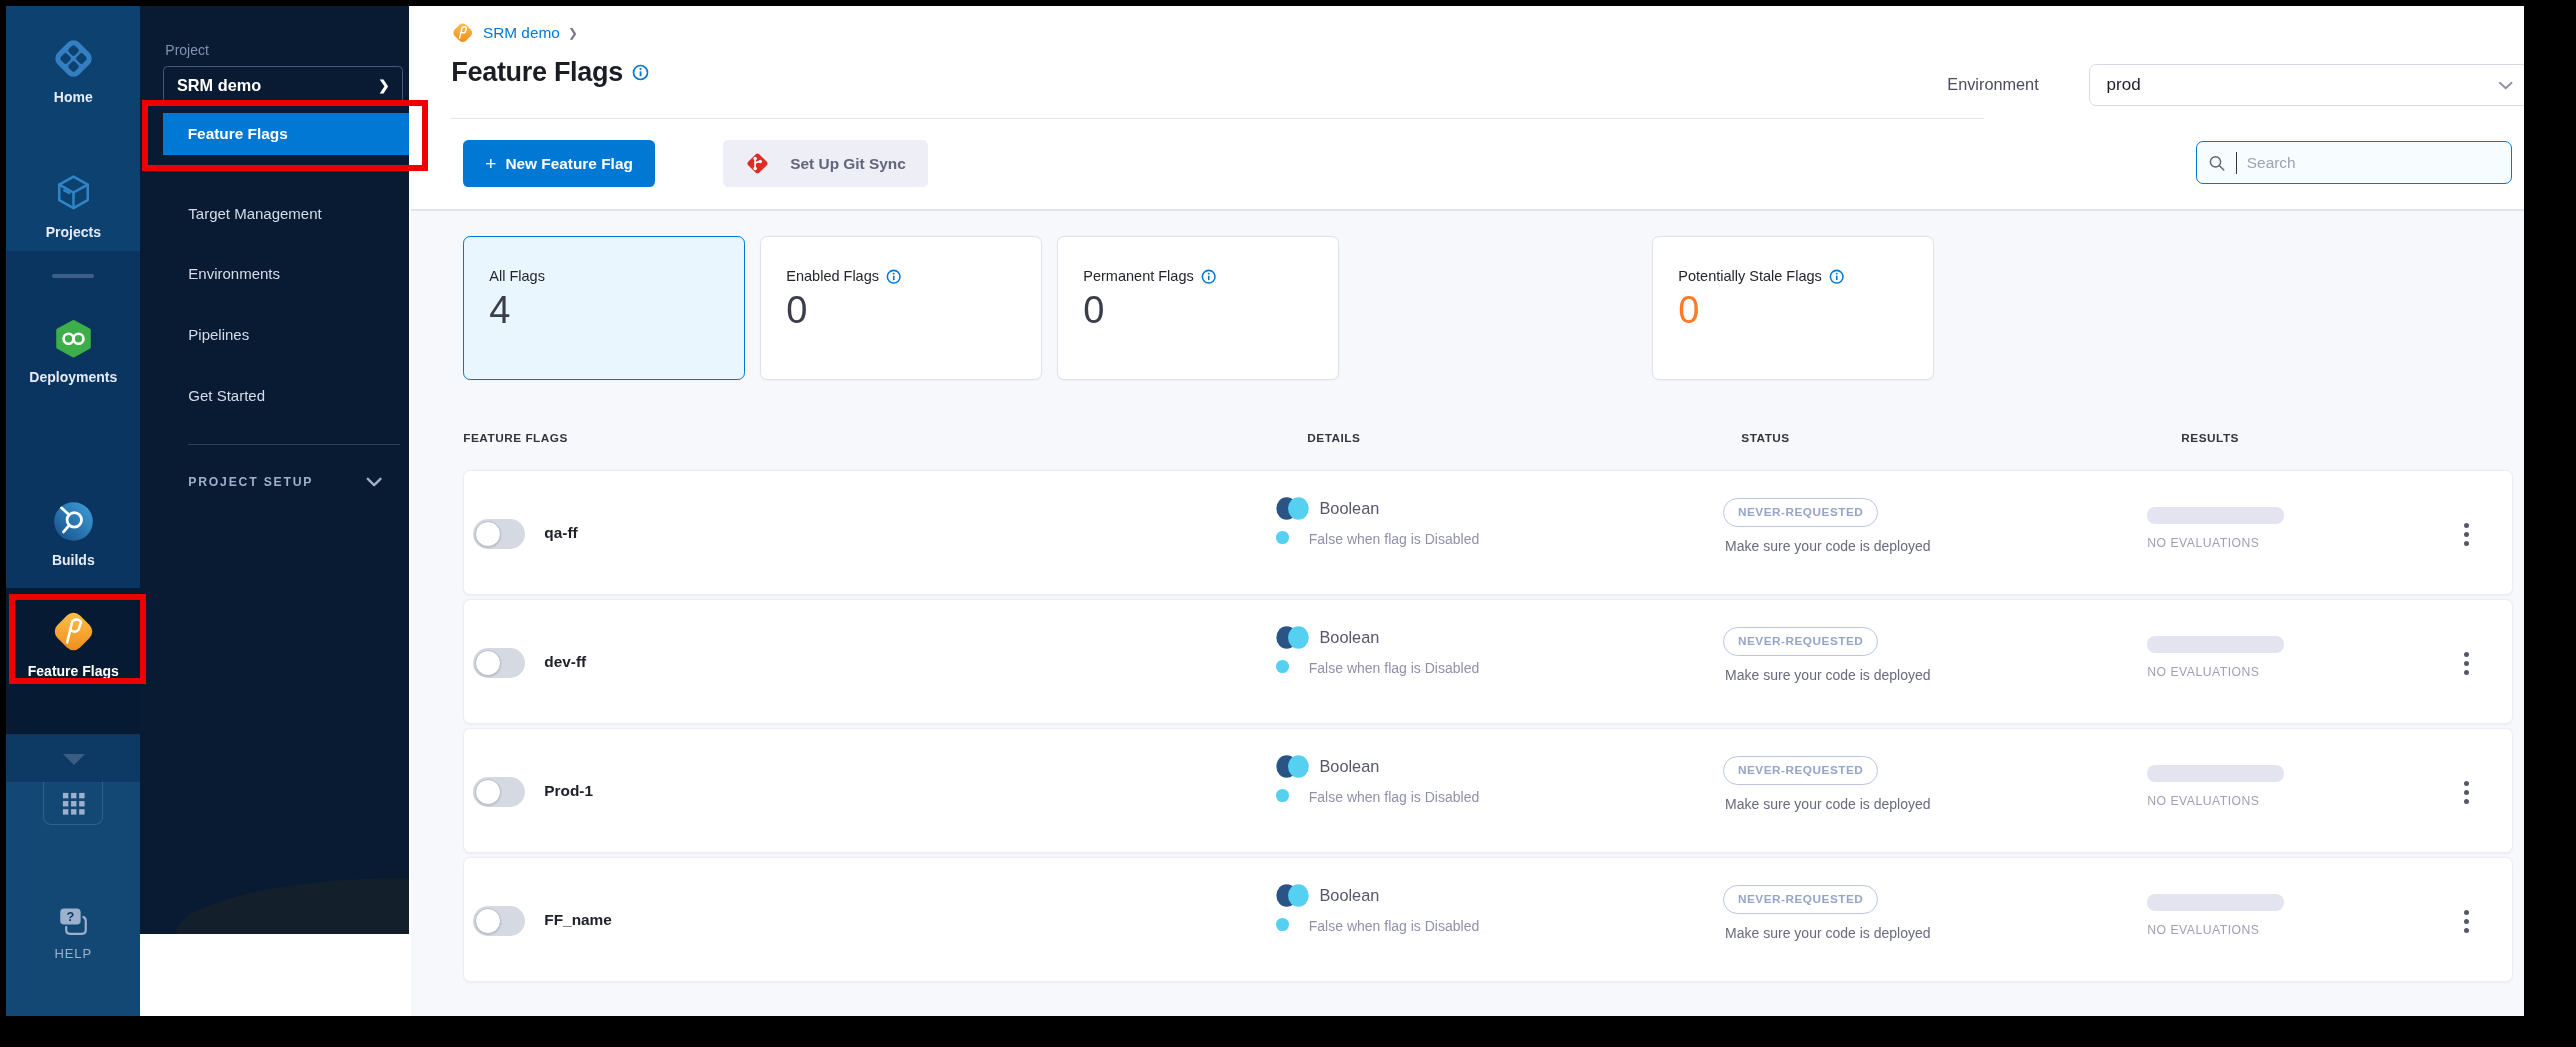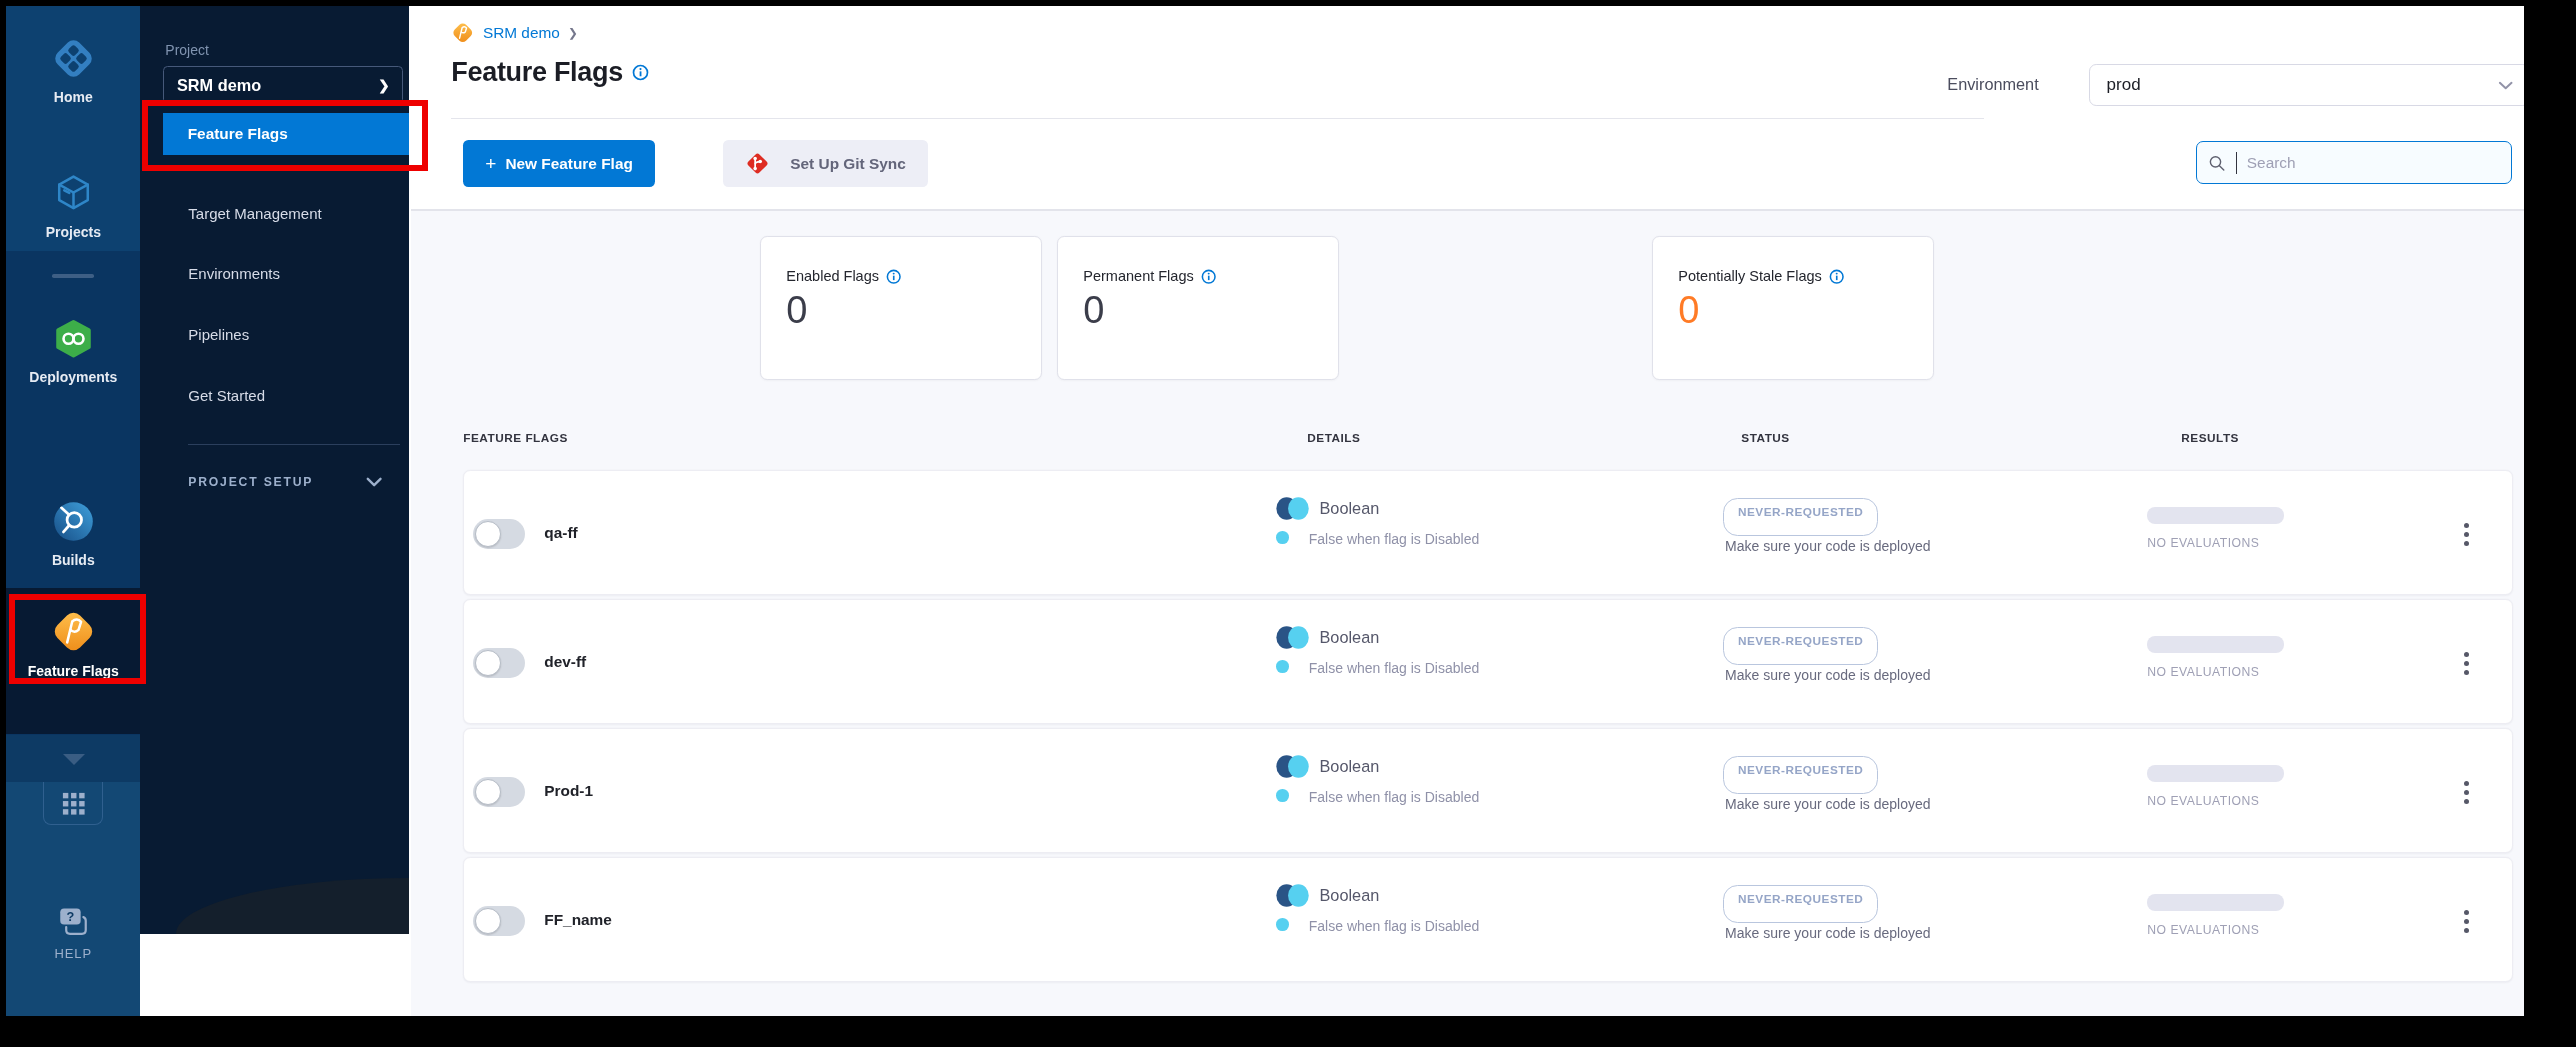--- a/index.html
+++ b/index.html
@@ -75,21 +75,21 @@
   .toggle { position:absolute; left:9px; top:48px; width:52px; height:30px; border-radius:15.4px; background:#d5dae2; cursor:pointer; }
   .toggle .knob { position:absolute; left:1.8px; top:1.8px; width:26px; height:26px; border-radius:50%; background:#fff; border:0.9px solid #b6bdc7; box-shadow:0 0.9px 1.8px rgba(0,0,0,.15); }
   .flag-name { position:absolute; left:80px; top:53px; font-size:15.4px; font-weight:600; color:#202229; }
   .cell-details { position:absolute; left:810px; top:0; }
   .d-line1 { position:absolute; left:0; top:23.5px; display:flex; align-items:center; gap:7.2px; white-space:nowrap; }
   .d-line1 .t { font-size:16.3px; color:#55576a; }
   .d-line2 { position:absolute; left:1.8px; top:60px; display:flex; align-items:flex-start; gap:20px; white-space:nowrap; }
   .d-line2 .dot { width:12.7px; height:12.7px; border-radius:50%; background:#56d0f0; }
   .d-line2 .t { font-size:14px; color:#8f91a8; }
   .cell-status { position:absolute; left:1259px; top:0; }
-  .badge { position:absolute; left:0; top:27px; height:38px; line-height:26px; padding:0 13.6px; border:1.4px solid #b9c6de; border-radius:14.5px; font-size:11.8px; font-weight:700; color:#95a5c7; letter-spacing:0.5px; white-space:nowrap; }
+  .badge { position:absolute; left:0; top:27px; height:29px; line-height:26px; padding:0 13.6px; border:1.4px solid #b9c6de; border-radius:14.5px; font-size:11.8px; font-weight:700; color:#95a5c7; letter-spacing:0.5px; white-space:nowrap; }
   .status-note { position:absolute; left:1.8px; top:67px; font-size:14px; color:#686a7e; white-space:nowrap; }
   .cell-results { position:absolute; left:1683px; top:0; }
   .result-bar { position:absolute; left:0; top:36px; width:137px; height:16.3px; border-radius:8.1px; background:#e3e4ef; }
   .result-note { position:absolute; left:0; top:65px; font-size:12.2px; color:#9fa0b5; letter-spacing:0.5px; white-space:nowrap; }
   .kebab { position:absolute; left:1987px; top:43px; width:31px; height:40px; display:flex; flex-direction:column; align-items:center; justify-content:center; gap:3.6px; cursor:pointer; }
   .kebab i { width:5.4px; height:5.4px; border-radius:50%; background:#565868; }
   .caret { width:1.4px; height:22px; background:#33343f; }
 </style>
 </head>
 <body>
@@ -278,20 +278,26 @@
     <div class="searchbox">
       <svg width="20" height="20" viewBox="0 0 22 22">
         <circle cx="9.5" cy="9.5" r="6.5" fill="none" stroke="#5f6170" stroke-width="1.8"></circle>
         <line x1="14.5" y1="14.5" x2="20" y2="20" stroke="#5f6170" stroke-width="1.8" stroke-linecap="round"></line>
       </svg>
       <div class="caret"></div>
       <input type="text" placeholder="Search" style="">
     </div>
     <div class="toolbar-divider"></div>
 
+    <div class="card selected" style="left:52px">
+      <div class="card-label">
+          <span>All Flags</span>
+        </div>
+      <div class="card-value">4</div>
+    </div>
     <div class="card" style="left:349px">
       <div class="card-label">
           <span>Enabled Flags</span>
         <svg width="15.4" height="15.4" viewBox="0 0 18 18">
             <circle cx="9" cy="9" r="7.4" fill="none" stroke="#0278d5" stroke-width="1.8"></circle>
             <rect x="8.1" y="7.8" width="1.9" height="5.2" fill="#0278d5"></rect>
             <circle cx="9" cy="5.4" r="1.15" fill="#0278d5"></circle>
           </svg>
       </div>
       <div class="card-value">0</div>

